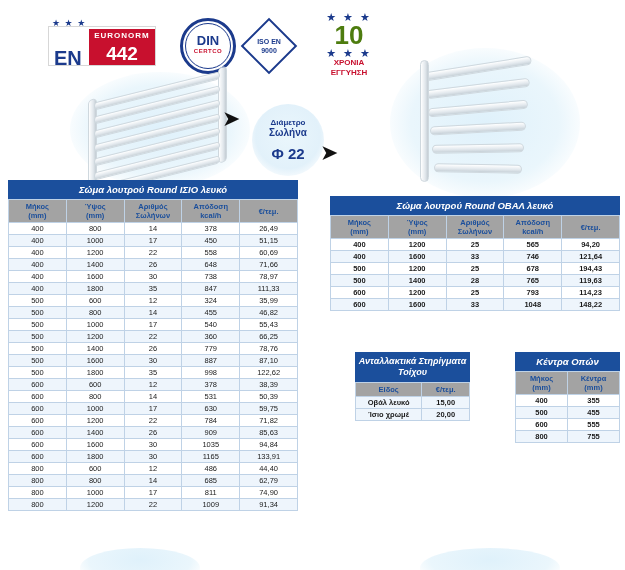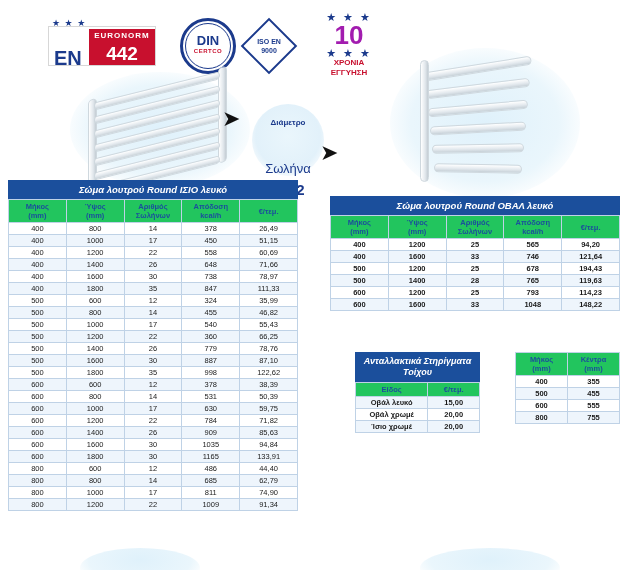--- a/index.html
+++ b/index.html
@@ -145,21 +145,21 @@
   }
   .guarantee .starrow {
     font-size: 11px;
     color: #1b3a8c;
     letter-spacing: 2px;
     line-height: 10px;
   }
   .guarantee .ten {
     font-size: 26px;
     font-weight: bold;
-    color: #a21caf;
+    color: #4d7c0f;
     line-height: 26px;
   }
   .guarantee .g1, .guarantee .g2 {
     font-size: 8px;
     font-weight: bold;
     color: #c8102e;
     line-height: 10px;
   }
 
   
@@ -229,25 +229,24 @@
     text-align: center;
   }
   .callout .c1 {
     font-size: 8px;
     color: #1b3a8c;
     font-weight: bold;
     margin-top: 14px;
     line-height: 10px;
   }
   .callout .c2 {
-    font-size: 13px;
+    font-size: 10px;
     color: #1b3a8c;
-    font-weight: normal;
+    font-weight: bold;
     line-height: 10px;
-    margin-top: 36px;
   }
   .callout .c3 {
     font-size: 15px;
     color: #1b3a8c;
     font-weight: bold;
     margin-top: 7px;
   }
   .arrow {
     position: absolute;
     font-size: 22px;
@@ -277,42 +276,42 @@
     border: 1px solid #1b4f9c;
   }
   .tbl td, .tbl th {
     border: 1px solid #bfd2e6;
     font-size: 7.5px;
     text-align: center;
     padding: 1px 0;
     color: #1a1a1a;
   }
   .tbl th {
-    background: #22c55e;
+    background: #a3a3a3;
     color: #1b4f9c;
     font-weight: bold;
     font-size: 7.5px;
     line-height: 9px;
     padding: 2px 0;
   }
   .tbl td.bold { font-weight: bold; }
   .zebra-a { background: #ffffff; }
   .zebra-b { background: #eef5fc; }
 
   #table-isio { left: 8px; top: 180px; width: 290px; }
   #table-isio col.c0 { width: 58px; }
   #table-isio col.c1 { width: 58px; }
   #table-isio col.c2 { width: 58px; }
   #table-isio col.c3 { width: 58px; }
   #table-isio col.c4 { width: 58px; }
 
   #table-oval { left: 330px; top: 196px; width: 290px; }
   #table-oval col { width: 58px; }
 
-  #table-spare { left: 355px; top: 352px; width: 125px; }
+  #table-spare { left: 355px; top: 352px; width: 115px; }
   #table-spare col.s0 { width: 85px; }
   #table-spare col.s1 { width: 60px; }
   #table-spare .title { font-size: 9px; line-height: 11px; }
   #table-spare td { font-size: 7.5px; font-weight: bold; }
 
   #table-centers { left: 515px; top: 352px; width: 105px; }
   #table-centers col { width: 52px; }
   #table-centers td { font-size: 7.5px; font-weight: bold; }
 
   .bottom-left-img {
@@ -698,33 +697,30 @@
       <tr>
         <th>Είδος</th>
         <th>€/τεμ.</th>
       </tr>
     </thead>
     <tbody id="spare-body">
         <tr class="zebra-b">
           <td class="bold">Οβάλ λευκό</td>
           <td class="bold">15,00</td>
         </tr>
-        <tr class="zebra-a">
-          <td class="bold">Οβάλ χρωμέ</td>
-          <td class="bold">20,00</td>
-        </tr>
         <tr class="zebra-b">
           <td class="bold">Ίσιο χρωμέ</td>
           <td class="bold">20,00</td>
         </tr>
       </tbody>
   </table>
 </div>
 
 <div class="tbl" id="table-centers">
+  <div class="title">Κέντρα Οπών</div>
   <table>
     <colgroup>
         <col>
         <col>
       </colgroup>
     <thead>
       <tr>
         <th>
           <span>Μήκος</span><br>
           <span>(mm)</span>

